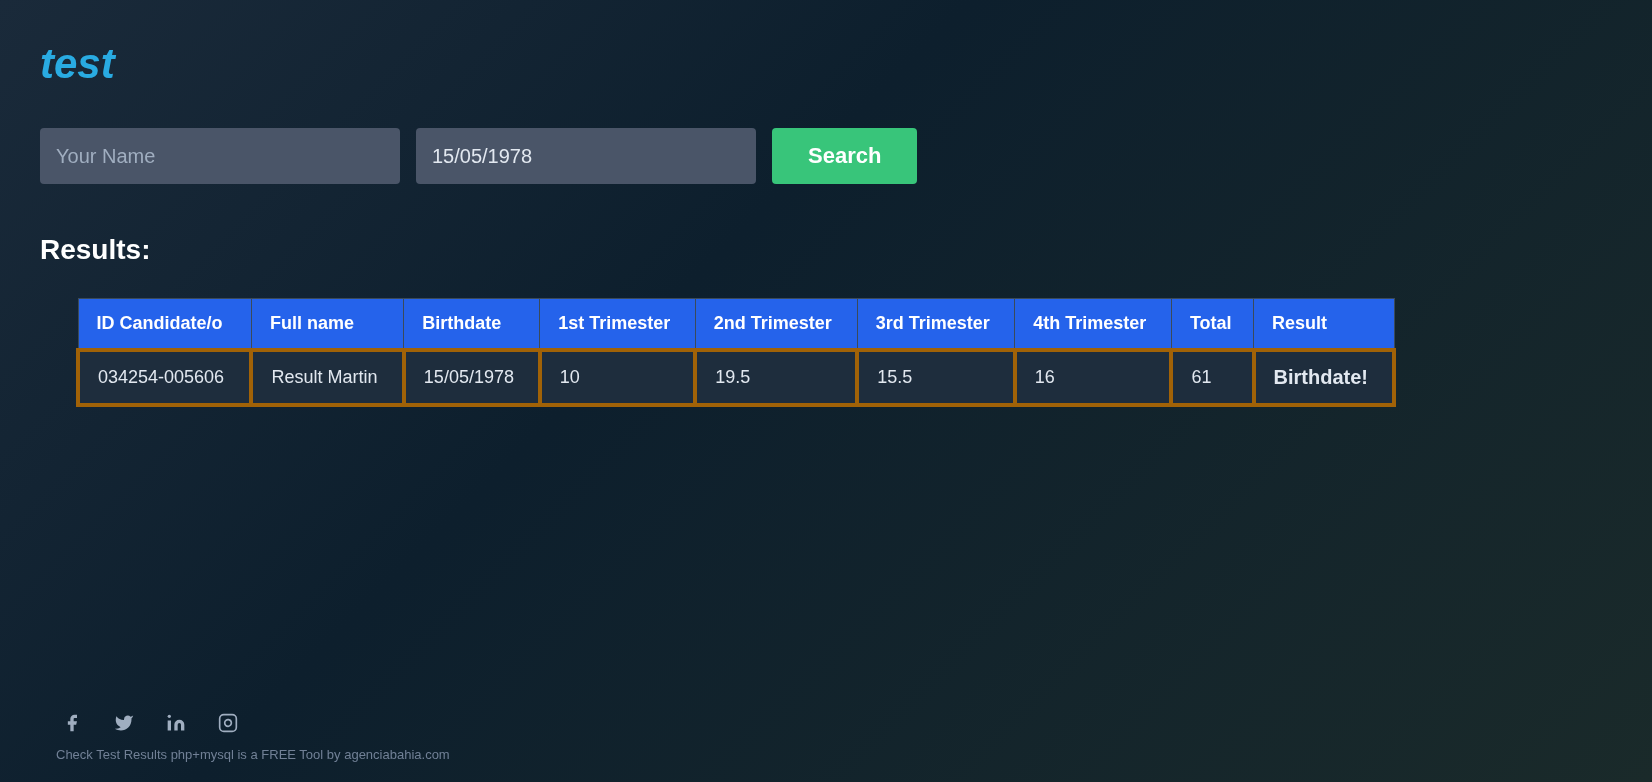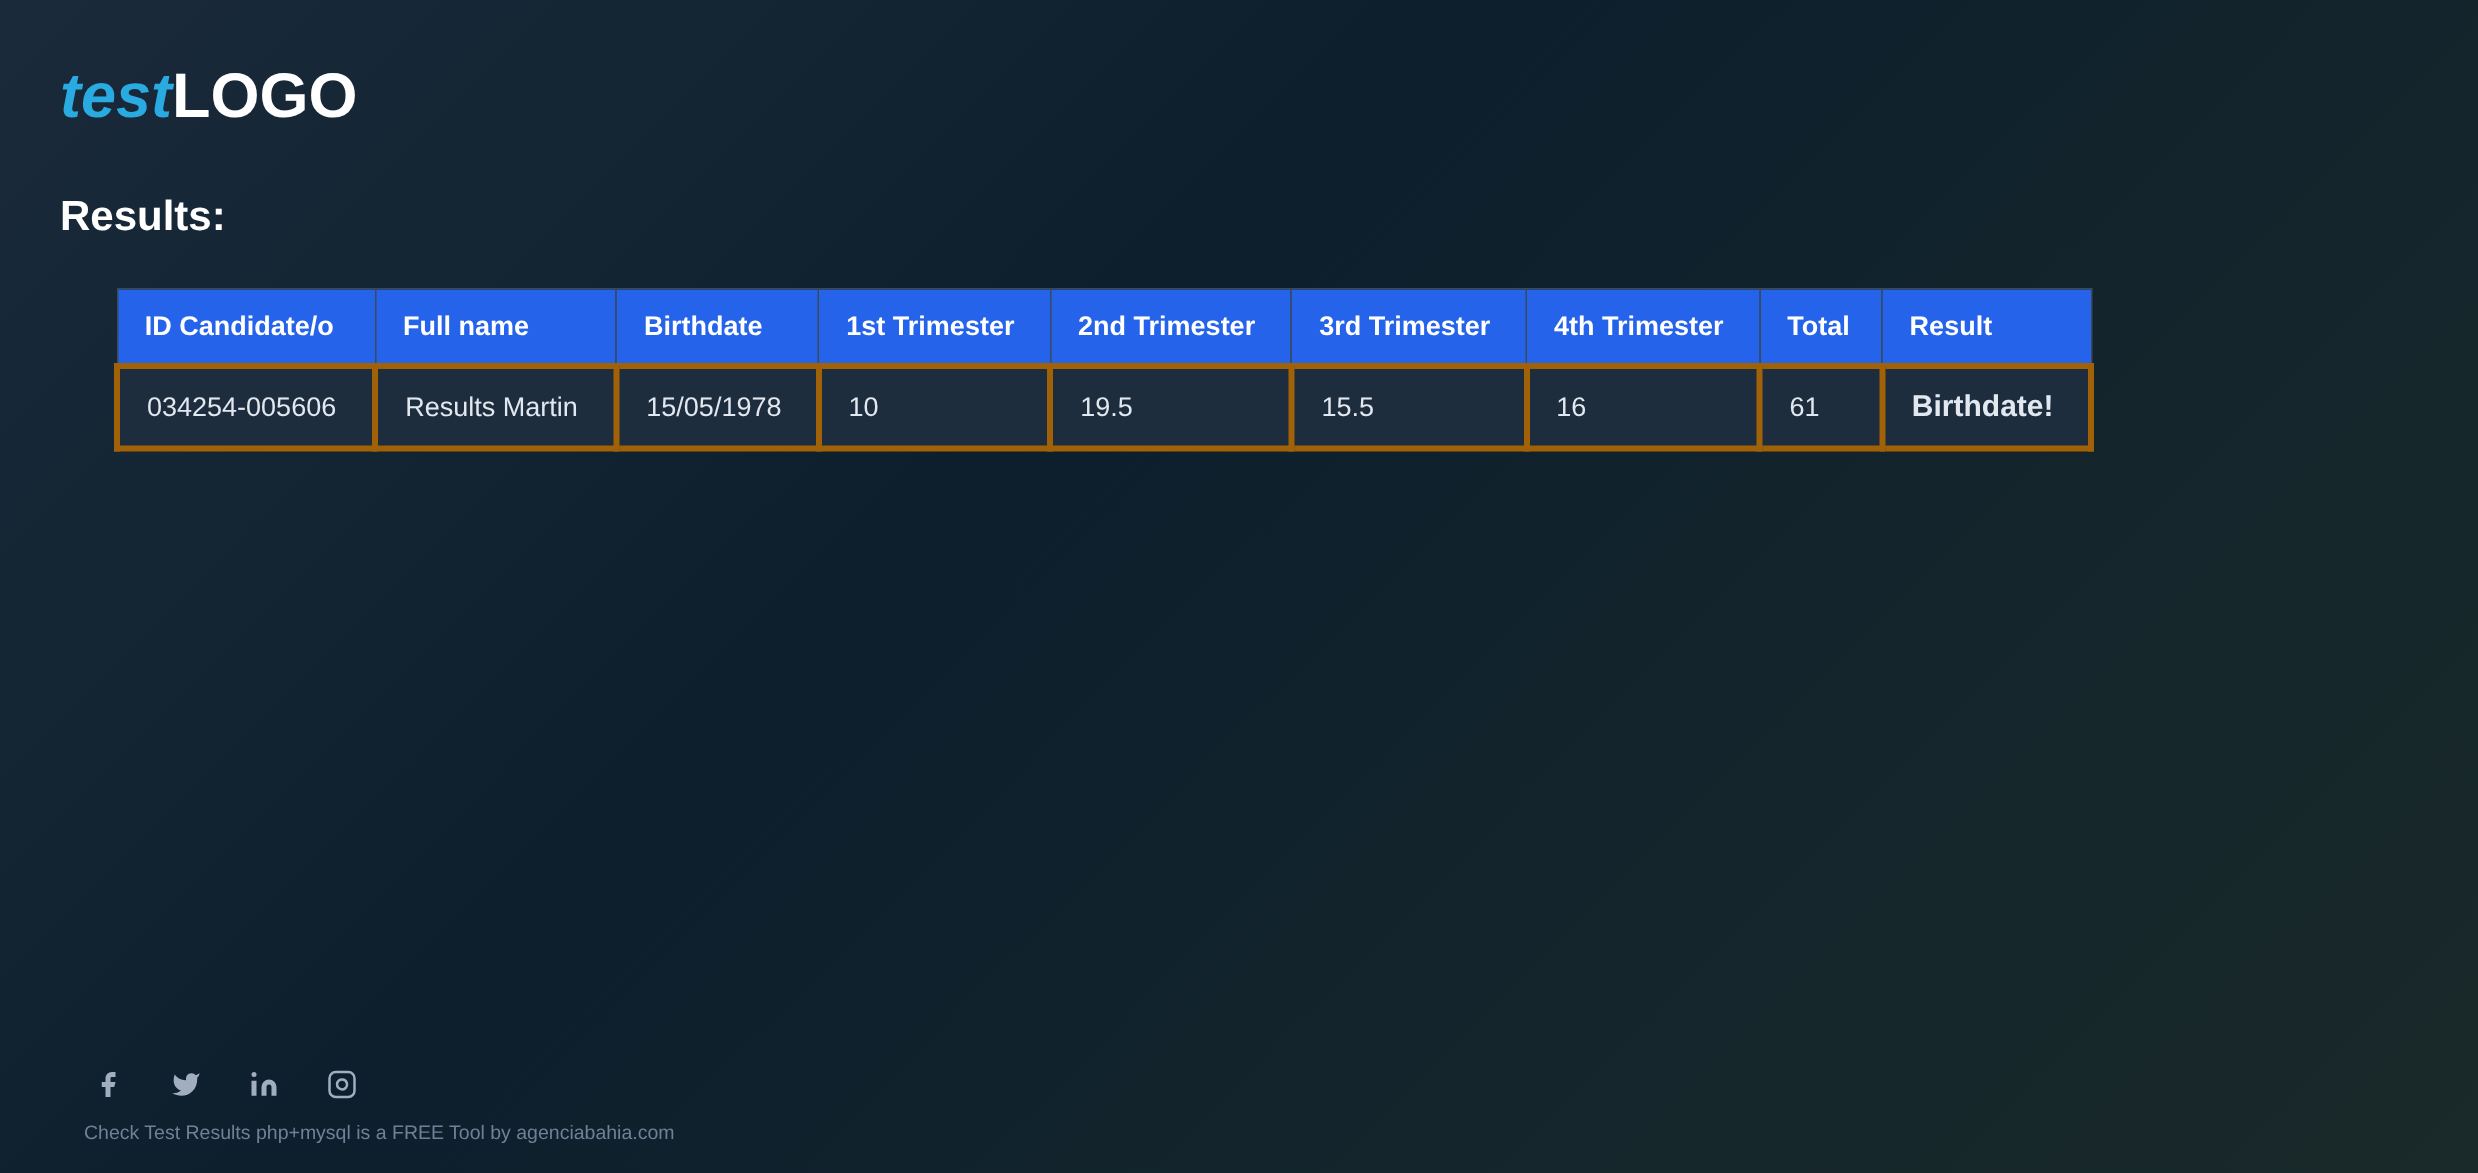--- a/index.html
+++ b/index.html
@@ -174,24 +174,28 @@
       color: #718096;
     }
   </style>
 </head>
 <body>
 
 <div class="page-wrapper">
 
   <div class="logo">
     <span class="logo-test">test</span>
-    <span class="logo-logo">LOGO</span>
-  </div>
-
-
+  </div>
+
+
+  <div class="search-form">
+    <input class="name-input" type="text" value="" placeholder="Your Name" style="">
+    <input class="date-input" type="text" value="15/05/1978" style="">
+    <button class="search-button">Search</button>
+  </div>
 
   <div>
     <div class="results-label">Results:</div>
 
     <table class="results-table">
       <thead>
         <tr>
           <th>ID Candidate/o</th>
           <th>Full name</th>
           <th>Birthdate</th>
@@ -200,21 +204,21 @@
           <th>3rd Trimester</th>
           <th>4th Trimester</th>
           <th>Total</th>
           <th>Result</th>
         </tr>
       </thead>
       <tbody id="results-tbody">
 
       <tr>
             <td>034254-005606</td>
-            <td>Results Martin</td>
+            <td>Result Martin</td>
             <td>15/05/1978</td>
             <td>10</td>
             <td>19.5</td>
             <td>15.5</td>
             <td>16</td>
             <td>61</td>
             <td class="result-congrats">Birthdate!</td>
           </tr>
         </tbody>
     </table>

